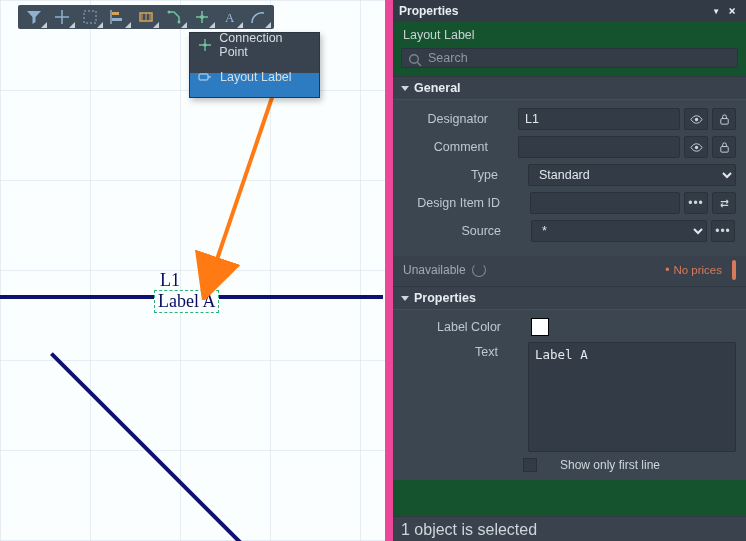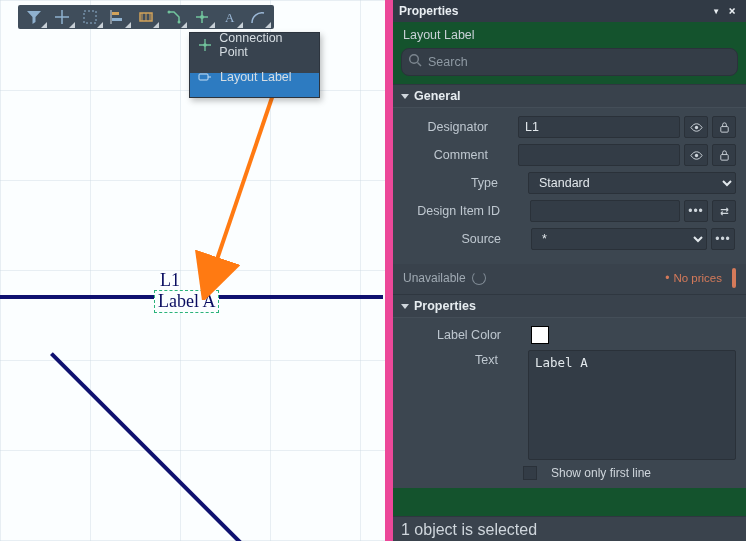--- a/index.html
+++ b/index.html
@@ -147,24 +147,24 @@
   .title-btn { width: 16px; text-align: center; cursor: pointer; font-family: monospace; }
 
   .panel-subtitle {
     padding: 6px 10px 6px 10px;
     font-size: 12.5px;
     color: #c9d1d7;
   }
 
   .search-wrap { padding: 0 8px 8px; position: relative; }
   .search-input {
-    width: 100%; height: 28px;
+    width: 100%; height: 20px;
     background: #343d47;
     border: 1px solid #2b323b;
-    border-radius: 8px;
+    border-radius: 1px;
     color: #cfd6dc;
     padding: 0 8px 0 26px;
     font-size: 12.5px;
     outline: none;
   }
   .search-input::placeholder { color: #8e99a3; }
   .search-icon {
     position: absolute;
     left: 15px; top: 5px;
     width: 14px; height: 14px;
@@ -269,21 +269,21 @@
   textarea.text {
     width: 208px; height: 110px;
     padding: 4px 6px;
     resize: none;
     line-height: 16px;
   }
 
   .chk-row {
     display: flex; align-items: center;
     margin: 6px 0 0 120px;
-    gap: 14px;
+    gap: 23px;
   }
   .chk {
     width: 14px; height: 14px;
     border: 1px solid #2a3139;
     background: #333c46;
     cursor: pointer;
   }
 
   .status-bar {
     margin-top: auto;

